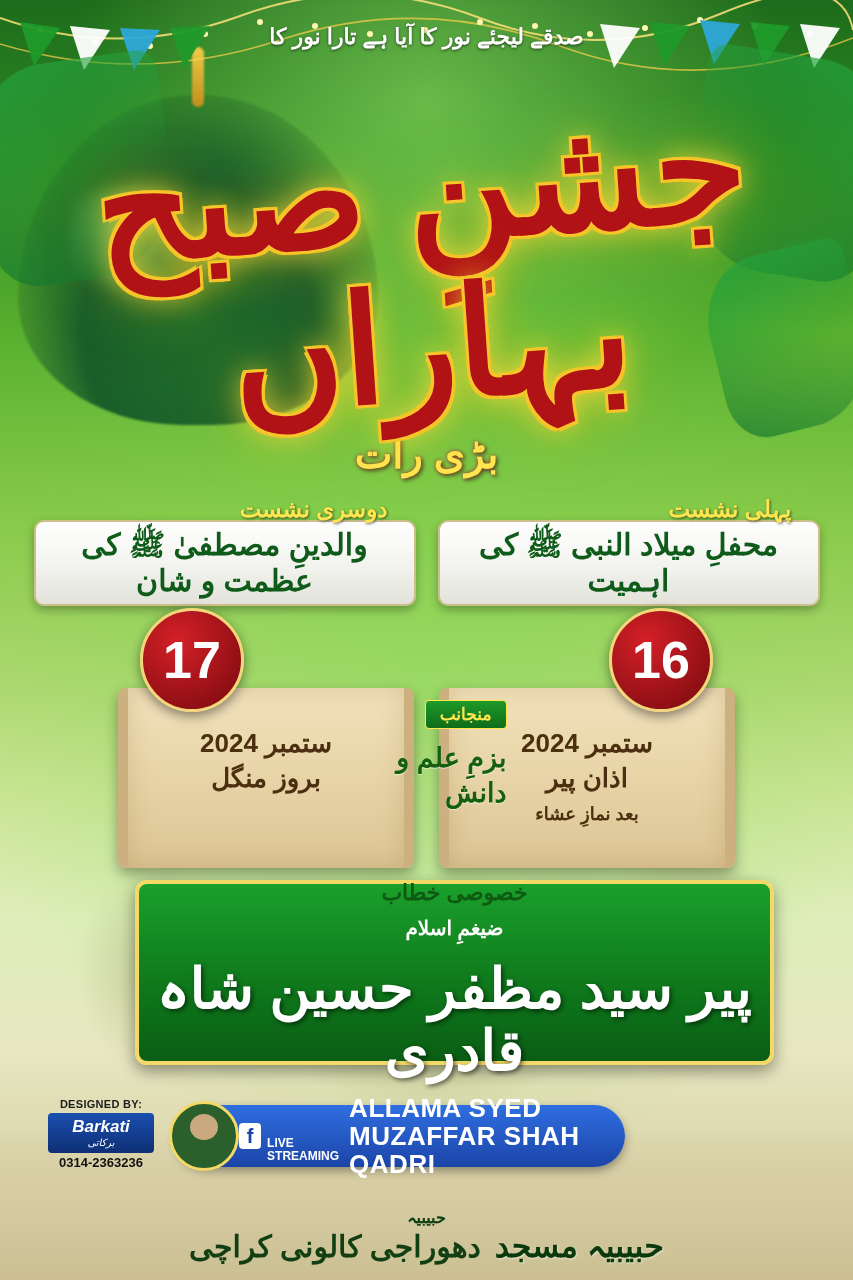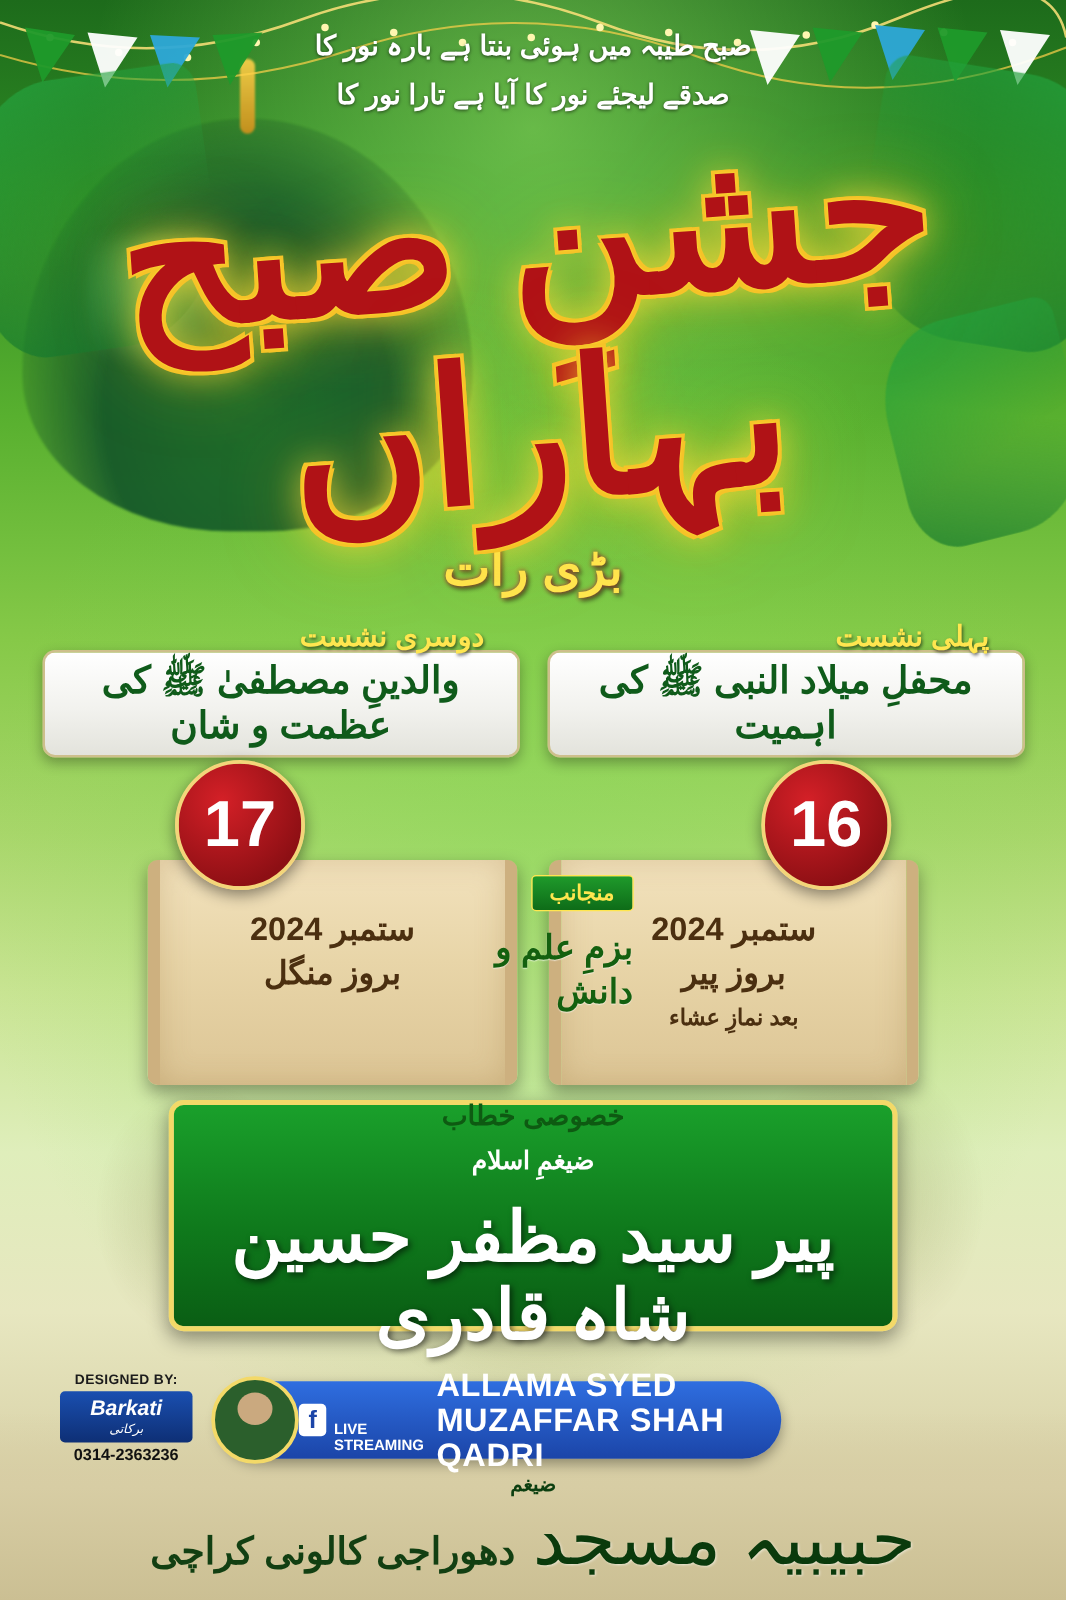--- a/index.html
+++ b/index.html
@@ -187,21 +187,21 @@
   }
   .center-ribbon .ct {
     margin-top: 12px; color: #14600f; font-size: 27px; font-weight: bold;
     line-height: 1.3;
     text-shadow: 0 1px 1px rgba(255,255,255,.6);
   }
 
   
   .speaker-panel {
     position: absolute; top: 880px; left: 135px;
-    width: 583px; height: 185px;
+    width: 639px; height: 185px;
     background: linear-gradient(180deg,#1aa02b 0%, #0f7a1c 55%, #0a5e14 100%);
     border: 4px solid #f3d968;
     border-radius: 12px;
     box-shadow: 0 6px 16px rgba(0,0,0,.4);
     text-align: center; direction: rtl;
     padding-top: 10px;
   }
   .speaker-title  { color: #ffffff; font-size: 20px; font-weight: bold; margin-top: 6px; }
   .speaker-name   {
     color: #ffffff; font-size: 56px; font-weight: bold; margin-top: 18px;
@@ -261,21 +261,21 @@
 
   
   .footer {
     position: absolute; left: 0; bottom: 16px; width: 853px;
     text-align: center; direction: rtl;
   }
   .footer-badge {
     color: #0c3f10; font-size: 16px; font-weight: bold; margin-bottom: 2px;
   }
   .footer-name {
-    color: #0a3a0c; font-size: 58px; font-weight: normal;
+    color: #0a3a0c; font-size: 32px; font-weight: bold;
     text-shadow: 1px 1px 2px rgba(255,255,255,.5);
     line-height: 1.1;
   }
   .footer-sub { color: #123f12; font-size: 30px; font-weight: bold; }
   .footer-row { display: flex; justify-content: center; align-items: baseline; gap: 14px; direction: rtl; }
 </style>
 </head>
 <body>
 
 <div class="poster">
@@ -319,21 +319,20 @@
       <polygon points="750,22 790,26 764,66" fill="#1f9a2b"></polygon>
       <polygon points="800,24 840,28 814,68" fill="#ffffff"></polygon>
     </g>
   </svg>
 
   <div class="flag-cluster fc-left"></div>
   <div class="flag-cluster fc-right"></div>
   <div class="flag-cluster fc-right2"></div>
 
   <div class="couplet">
-    <div>صبح طیبہ میں ہوئی بنتا ہے بارہ نور کا</div>
     <div>صدقے لیجئے نور کا آیا ہے تارا نور کا</div>
   </div>
 
   <div class="title-wrap">
     <span class="title-main">جشنِ صبح بہاراں</span>
     <div class="title-sub">بڑی رات</div>
   </div>
 
   <div class="sessions">
     <div class="session">
@@ -344,21 +343,21 @@
       <div class="session-label">دوسری نشست</div>
       <div class="session-text">والدینِ مصطفیٰ ﷺ کی عظمت و شان</div>
     </div>
   </div>
 
   <div class="dates">
 
     <div class="scroll right">
       <div class="scroll-text">
         <span>ستمبر 2024</span><br>
-        <span>بروز پیر</span>
+        <span>اذان پیر</span>
         <span class="small">بعد نمازِ عشاء</span>
       </div>
     </div>
     <div class="daybadge right">16</div>
 
     <div class="scroll left">
       <div class="scroll-text">
         <span>ستمبر 2024</span><br>
         <span>بروز منگل</span>
       </div>
@@ -393,20 +392,20 @@
       <span>LIVE</span><br>
       <span>STREAMING</span>
     </div>
     <div class="live-names">
       <span>ALLAMA SYED</span><br>
       <span>MUZAFFAR SHAH QADRI</span>
     </div>
   </div>
 
   <div class="footer">
-    <div class="footer-badge">ضیغم</div>
+    <div class="footer-badge">حبیبیہ</div>
     <div class="footer-row">
       <span class="footer-name">حبیبیہ مسجد</span>
       <span class="footer-sub">دھوراجی کالونی کراچی</span>
     </div>
   </div>
 
 </div>
 
 </body></html>

